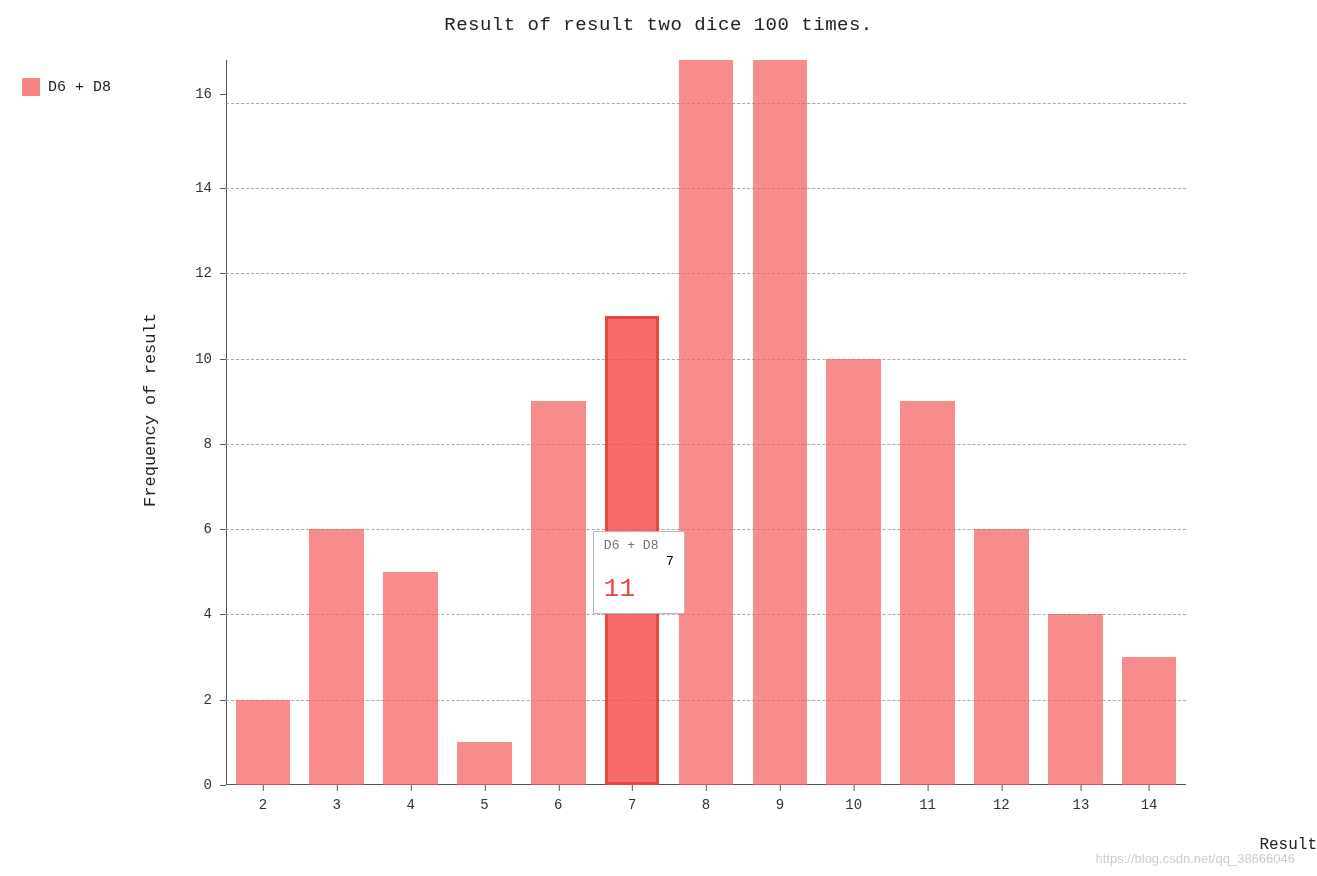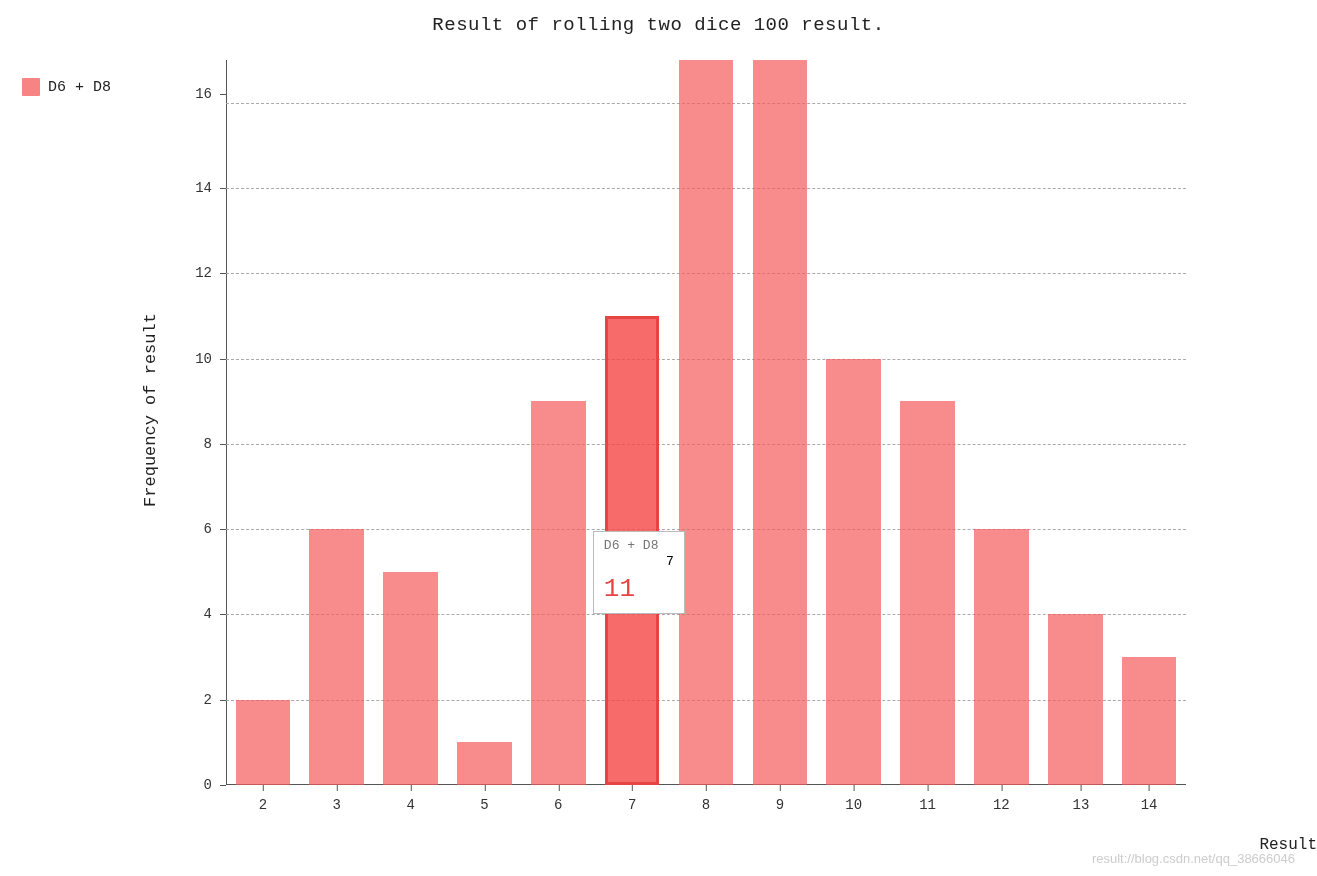--- a/index.html
+++ b/index.html
@@ -141,21 +141,21 @@
     font-family: "Consolas","Menlo","Courier New",monospace;
     box-shadow: none;
   }
   .tooltip .tt-series { color: #757575; font-size: 13px; }
   .tooltip .tt-x { text-align: right; font-size: 13px; color: #000; margin-top: 0px;}
   .tooltip .tt-val { color: #e74444; font-size: 26px; margin-top: 2px;}
 </style>
 </head>
 <body>
 
-<div class="title">Result of rolling two dice 100 result.</div>
+<div class="title">Result of result two dice 100 times.</div>
 
 <div class="legend">
   <span class="swatch"></span>
   <span>D6 + D8</span>
 </div>
 
 <div class="ylabel">Frequency of result</div>
 <div class="xlabel">Result</div>
 
 <div class="plot" id="plot">
@@ -199,19 +199,19 @@
     <div class="xtick" style="left: 701.538px;">11<span class="tick-mark"></span></div>
     <div class="bar" style="left: 674.215px; width: 54.6462px; height: 383.824px;"></div>
     <div class="xtick" style="left: 775.385px;">12<span class="tick-mark"></span></div>
     <div class="bar" style="left: 748.062px; width: 54.6462px; height: 255.882px;"></div>
     <div class="xtick" style="left: 855px;">13<span class="tick-mark"></span></div>
     <div class="bar" style="left: 821.908px; width: 54.6462px; height: 170.588px;"></div>
     <div class="xtick" style="left: 923.077px;">14<span class="tick-mark"></span></div>
     <div class="bar" style="left: 895.754px; width: 54.6462px; height: 127.941px;"></div>
   </div>
 
-<div class="watermark">result://blog.csdn.net/qq_38666046</div>
+<div class="watermark">https://blog.csdn.net/qq_38666046</div>
 
 <div class="tooltip" style="left: 592.831px; top: 531.059px; min-width: 70px;">
     <div class="tt-series">D6 + D8</div>
     <div class="tt-x">7</div>
     <div class="tt-val">11</div>
   </div>
 
 </body></html>

